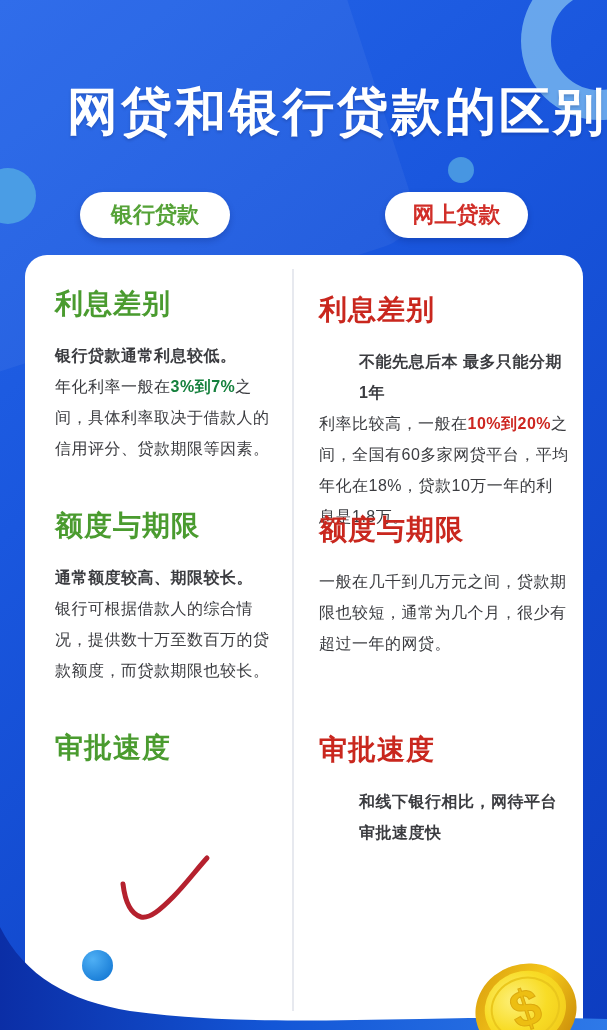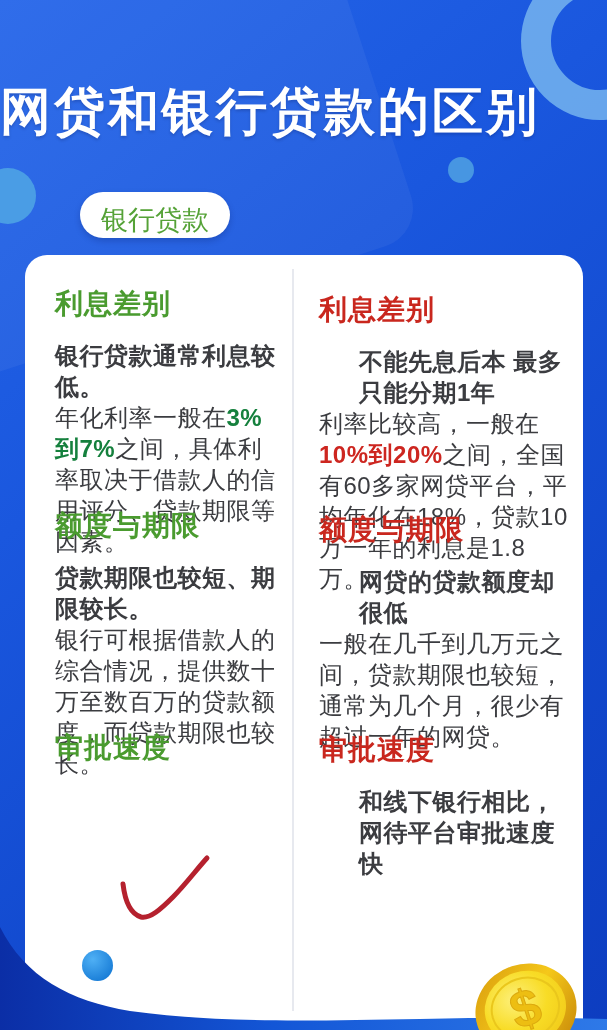--- a/index.html
+++ b/index.html
@@ -32,32 +32,33 @@
     border: 30px solid rgba(118,180,238,0.85);
   }
   .deco-dot-mid {
     position: absolute; left: 448px; top: 157px;
     width: 26px; height: 26px; border-radius: 50%;
     background: #4796e2;
   }
 
   .poster-title {
     position: absolute; left: 0; top: 78px; width: 607px;
-    text-align: left;
+    text-align: right;
     font-size: 51px; font-weight: 800; color: #ffffff;
     letter-spacing: 3px;
     text-shadow: 0 2px 3px rgba(0,0,40,0.18);
     white-space: nowrap;
+    padding-left: 48px;
   }
 
   .badge {
     position: absolute; top: 192px; height: 46px;
     background: #ffffff; border-radius: 24px;
-    display: flex; align-items: flex-end; justify-content: center;
-    font-size: 27px; font-weight: 400;
+    display: flex; align-items: center; justify-content: center;
+    font-size: 22px; font-weight: 700;
     box-shadow: 0 3px 6px rgba(0,20,80,0.22);
     white-space: nowrap;
   }
   .badge-bank { left: 80px; width: 150px; color: #55a237; }
   .badge-online { left: 385px; width: 143px; color: #d12e28; }
 
   .card {
     position: absolute; left: 25px; top: 255px;
     width: 558px; height: 775px;
     background: #ffffff;
@@ -76,21 +77,21 @@
   .sec-h {
     font-size: 28px; font-weight: 800; letter-spacing: 1px;
     margin-bottom: 17px; white-space: nowrap;
   }
   .green-h { color: #4a9b2f; }
   .red-h   { color: #c9271e; }
   .lead { font-weight: 800; }
   .lead-green { color: #449b2d; }
   .lead-red   { color: #cd2620; margin-left: 40px; }
   .body-p, .lead {
-    font-size: 24px; line-height: 31px; color: #3b3c40;
+    font-size: 16px; line-height: 31px; color: #3b3c40;
     letter-spacing: 0.5px;
   }
   .em-green { color: #15803d; font-weight: 800; }
   .em-red   { color: #cd2620; font-weight: 800; }
 
   .check-svg { position: absolute; left: 92px; top: 596px; }
   .blue-dot {
     position: absolute; left: 57px; top: 695px;
     width: 31px; height: 31px; border-radius: 50%;
     background: radial-gradient(circle at 35% 30%, #4fb0f5, #1b7fd8 75%);
@@ -107,50 +108,52 @@
   <div class="deco-band"></div>
   <div class="deco-circle-tl"></div>
   <div class="deco-ring-tr"></div>
   <div class="deco-dot-mid"></div>
 
   <h1 class="poster-title">网贷和银行贷款的区别</h1>
 
   <div class="badge badge-bank">
     <span>银行贷款</span>
   </div>
+  <div class="badge badge-online">
+    <span>网上贷款</span>
+  </div>
 
   <div class="card">
 
     <div class="col col-left">
       <div class="sec">
         <div class="sec-h green-h">利息差别</div>
         <p class="lead lead-green">银行贷款通常利息较低。</p>
         <p class="body-p"><span>年化利率一般在</span><strong class="em-green">3%到7%</strong><span>之间，具体利率取决于借款人的信用评分、贷款期限等因素。</span></p>
       </div>
       <div class="sec">
         <div class="sec-h green-h">额度与期限</div>
-        <p class="lead lead-green">贷款期限也较短、期限较长。</p>
+        <p class="lead lead-green">通常额度较高、期限较长。</p>
         <p class="body-p">银行可根据借款人的综合情况，提供数十万至数百万的贷款额度，而贷款期限也较长。</p>
       </div>
       <div class="sec">
         <div class="sec-h green-h">审批速度</div>
       </div>
     </div>
 
     <div class="divider"></div>
 
     <div class="col col-right">
       <div class="sec">
         <div class="sec-h red-h">利息差别</div>
         <p class="lead lead-red">不能先息后本 最多只能分期1年</p>
         <p class="body-p"><span>利率比较高，一般在</span><strong class="em-red">10%到20%</strong><span>之间，全国有60多家网贷平台，平均年化在18%，贷款10万一年的利息是1.8万。</span></p>
       </div>
       <div class="sec">
         <div class="sec-h red-h">额度与期限</div>
-        <p class="lead lead-red">网贷的贷款额度却很低</p>
         <p class="body-p">一般在几千到几万元之间，贷款期限也较短，通常为几个月，很少有超过一年的网贷。</p>
       </div>
       <div class="sec">
         <div class="sec-h red-h">审批速度</div>
         <p class="lead lead-red">和线下银行相比，网待平台审批速度快</p>
       </div>
     </div>
 
     <svg class="check-svg" width="100" height="76" viewBox="0 0 100 76">
       <path d="M6,33 C8,50 14,63 24,66 C33,68 44,58 56,46 C68,34 80,18 90,7" fill="none" stroke="#b5212e" stroke-width="5" stroke-linecap="round"></path>

